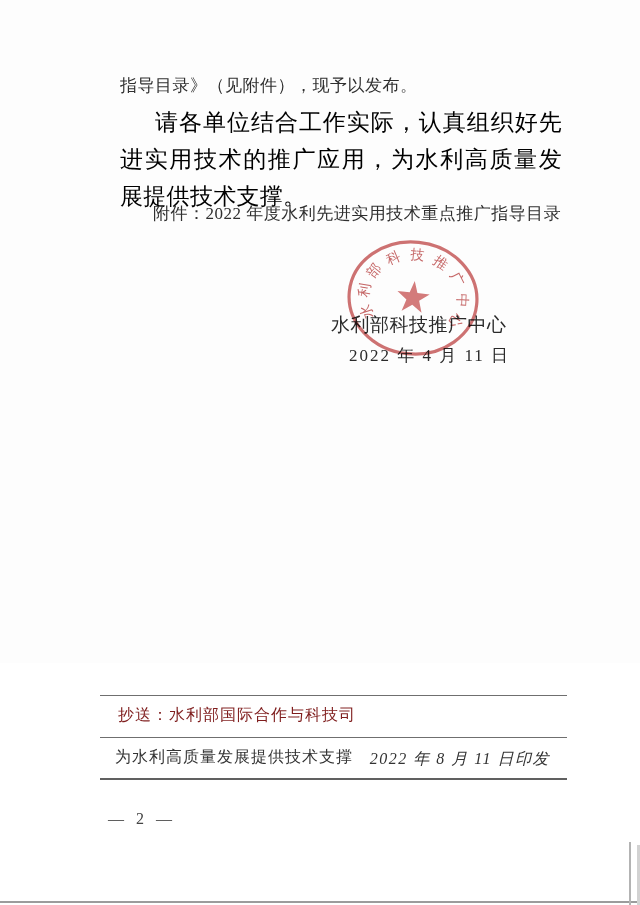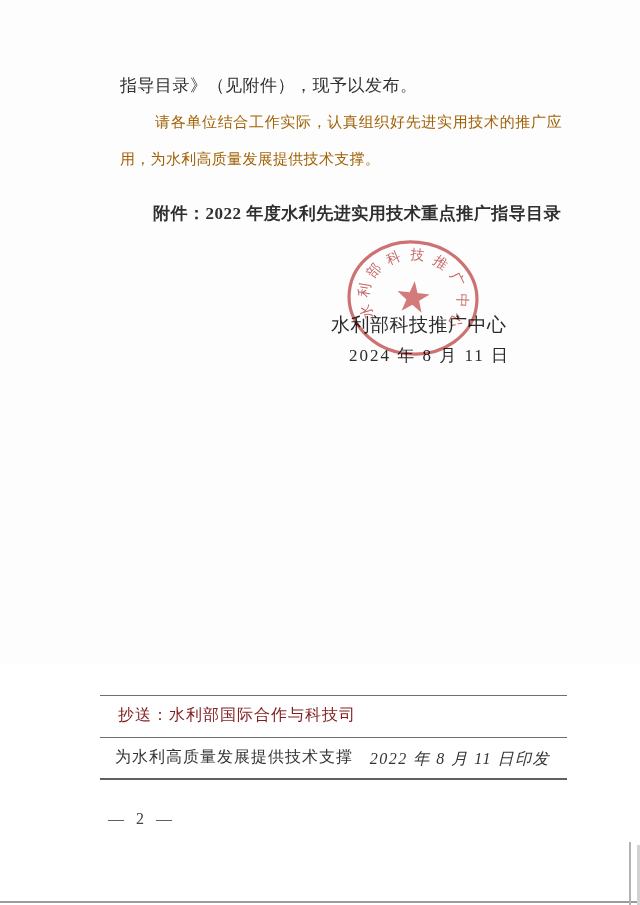--- a/index.html
+++ b/index.html
@@ -17,22 +17,22 @@
   .txt{
     position:absolute;
     color:#2f2f2f;
     font-size:17px;
     letter-spacing:0.5px;
     line-height:24px;
     white-space:nowrap;
   }
   .para{
     position:absolute;
-    color:#a16207;
-    font-size:15px;
+    color:#000000;
+    font-size:23px;
     letter-spacing:0.3px;
     line-height:37px;
     white-space:normal;
     text-align:justify;
   }
   .sig-org{
     position:absolute;left:331px;top:312px;
     font-size:19px;letter-spacing:0.5px;color:#2a2a2a;
     white-space:nowrap;
   }
@@ -100,25 +100,25 @@
 </style>
 </head>
 <body>
 
 <div class="page">
 
   <div class="txt" style="left:120px;top:74px;">指导目录》（见附件），现予以发布。</div>
 
   <div class="para" style="left:120px;top:104px;width:442px;text-indent:35px;">请各单位结合工作实际，认真组织好先进实用技术的推广应用，为水利高质量发展提供技术支撑。</div>
 
-  <div class="txt" style="left:153px;top:202px;font-weight:bold;">附件：2022 年度水利先进实用技术重点推广指导目录</div>
+  <div class="txt" style="left:153px;top:202px;">附件：2022 年度水利先进实用技术重点推广指导目录</div>
 
   <div class="sig-org">水利部科技推广中心</div>
 
-  <div class="sig-date">2024 年 8 月 11 日</div>
+  <div class="sig-date">2022 年 4 月 11 日</div>
 
   <svg class="seal" viewBox="0 0 140 126">
     <ellipse class="seal-ring" cx="70" cy="63" rx="64" ry="56"></ellipse>
     <polygon class="seal-star" points="70,46 73.9,57.6 86.2,57.7 76.4,65.1 80.0,76.8 70,69.7 60.0,76.8 63.6,65.1 53.8,57.7 66.1,57.6"></polygon>
     <g id="seal-ring-text">
         <text x="26.5" y="80.7" transform="rotate(-115.0 26.5 80.7)" class="seal-char">水</text>
         <text x="22.1" y="60.3" transform="rotate(-86.3 22.1 60.3)" class="seal-char">利</text>
         <text x="29.5" y="40.4" transform="rotate(-57.5 29.5 40.4)" class="seal-char">部</text>
         <text x="46.9" y="26.2" transform="rotate(-28.8 46.9 26.2)" class="seal-char">科</text>
         <text x="70.0" y="21.0" transform="rotate(0.0 70.0 21.0)" class="seal-char">技</text>

